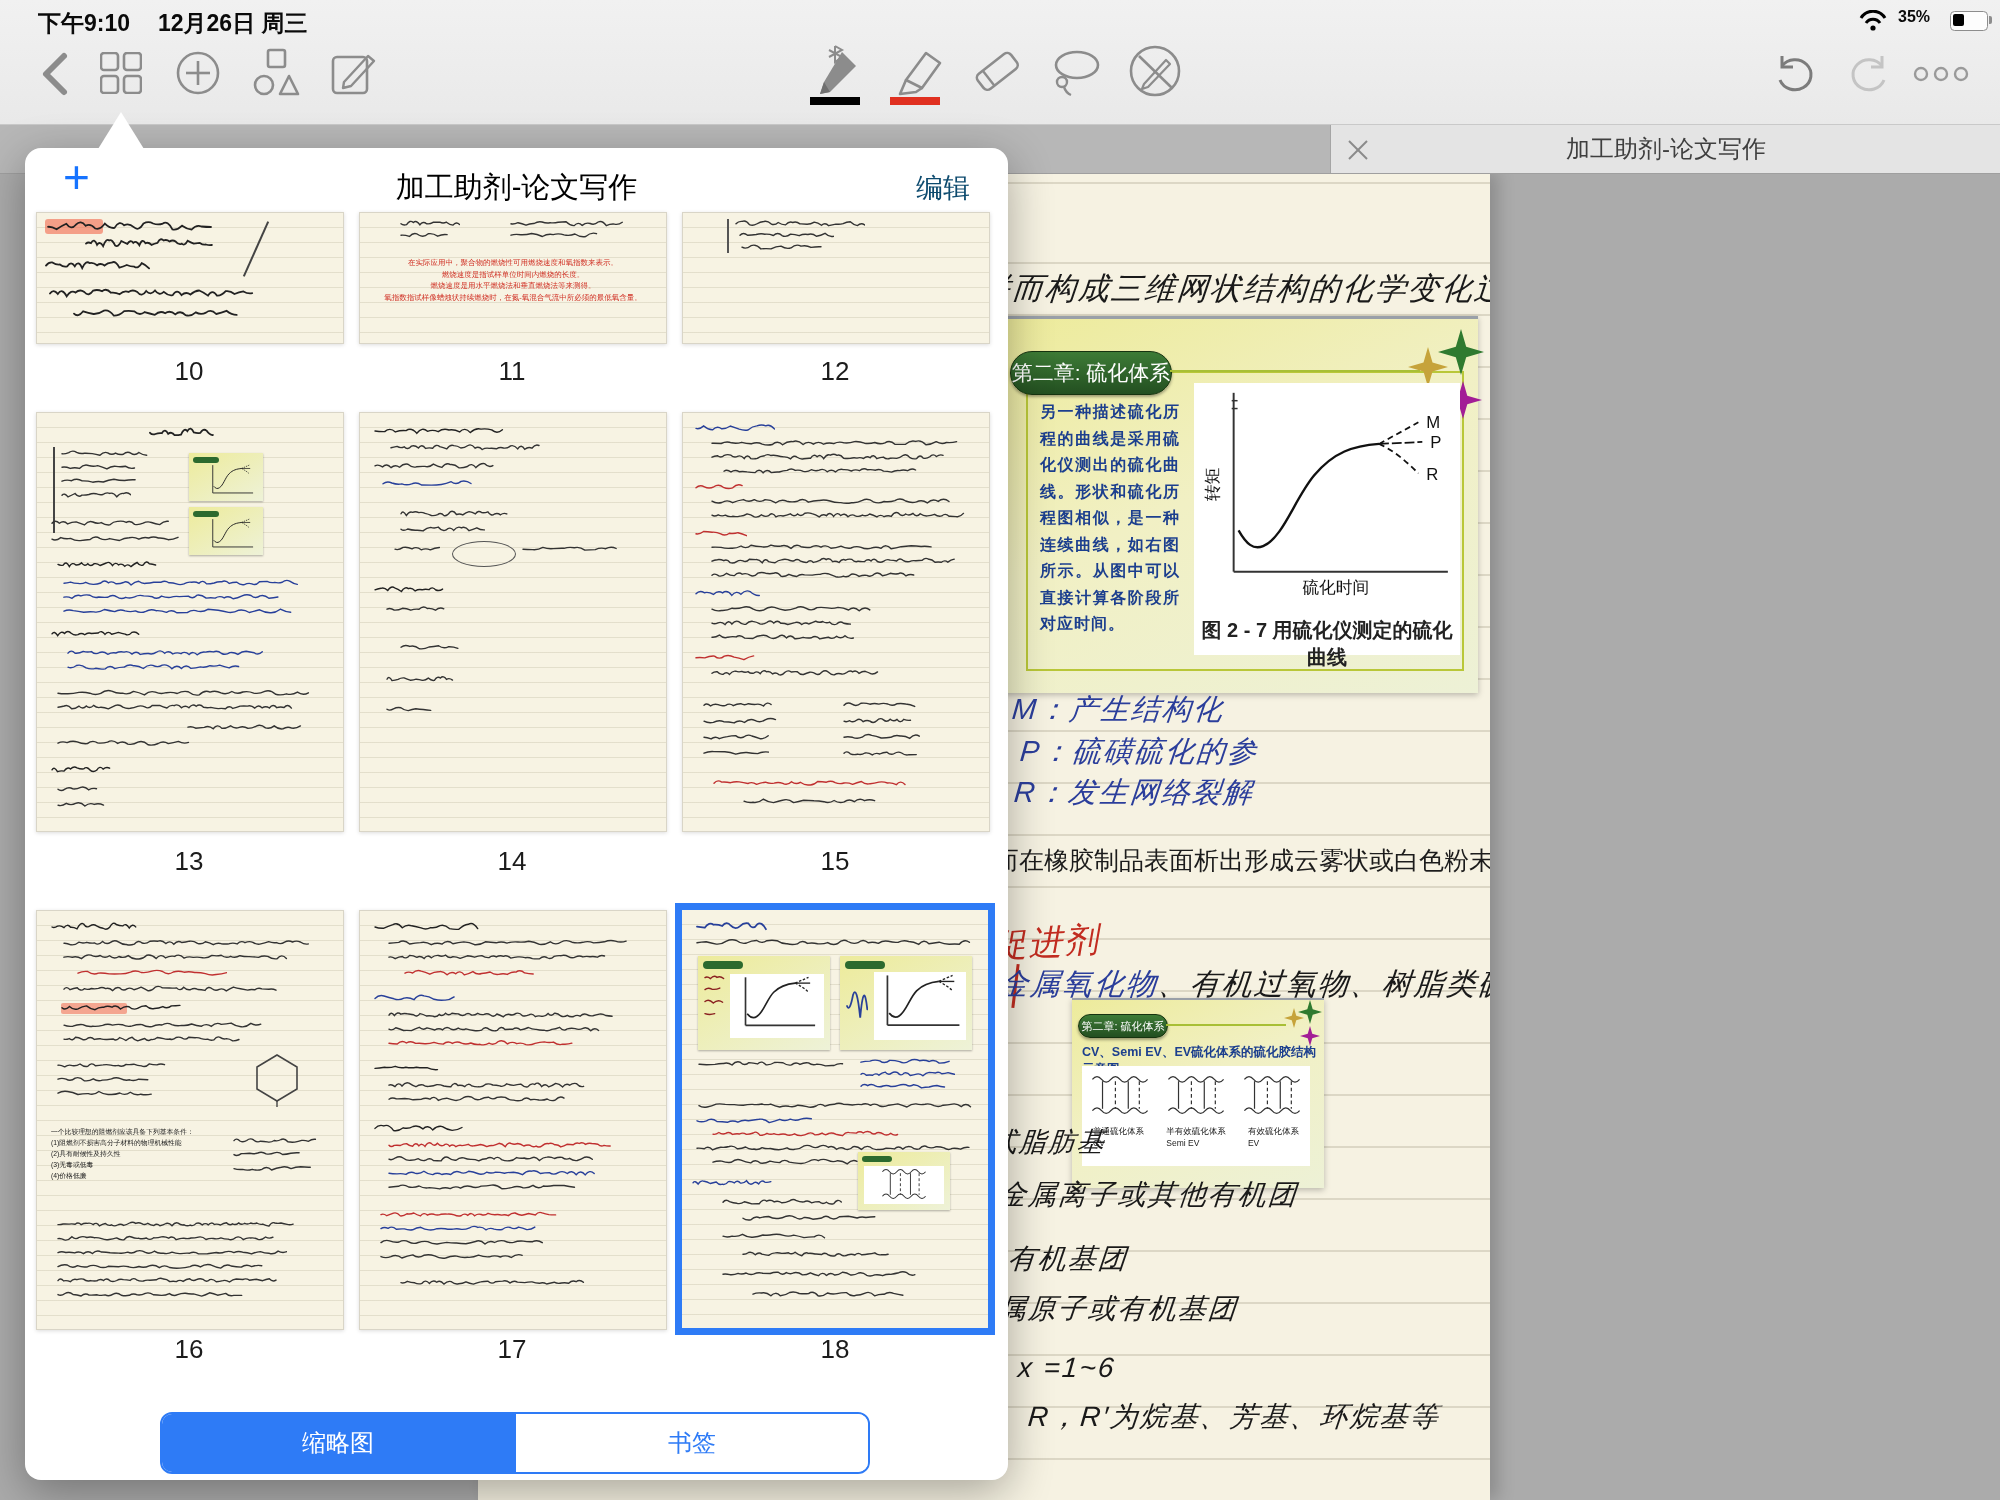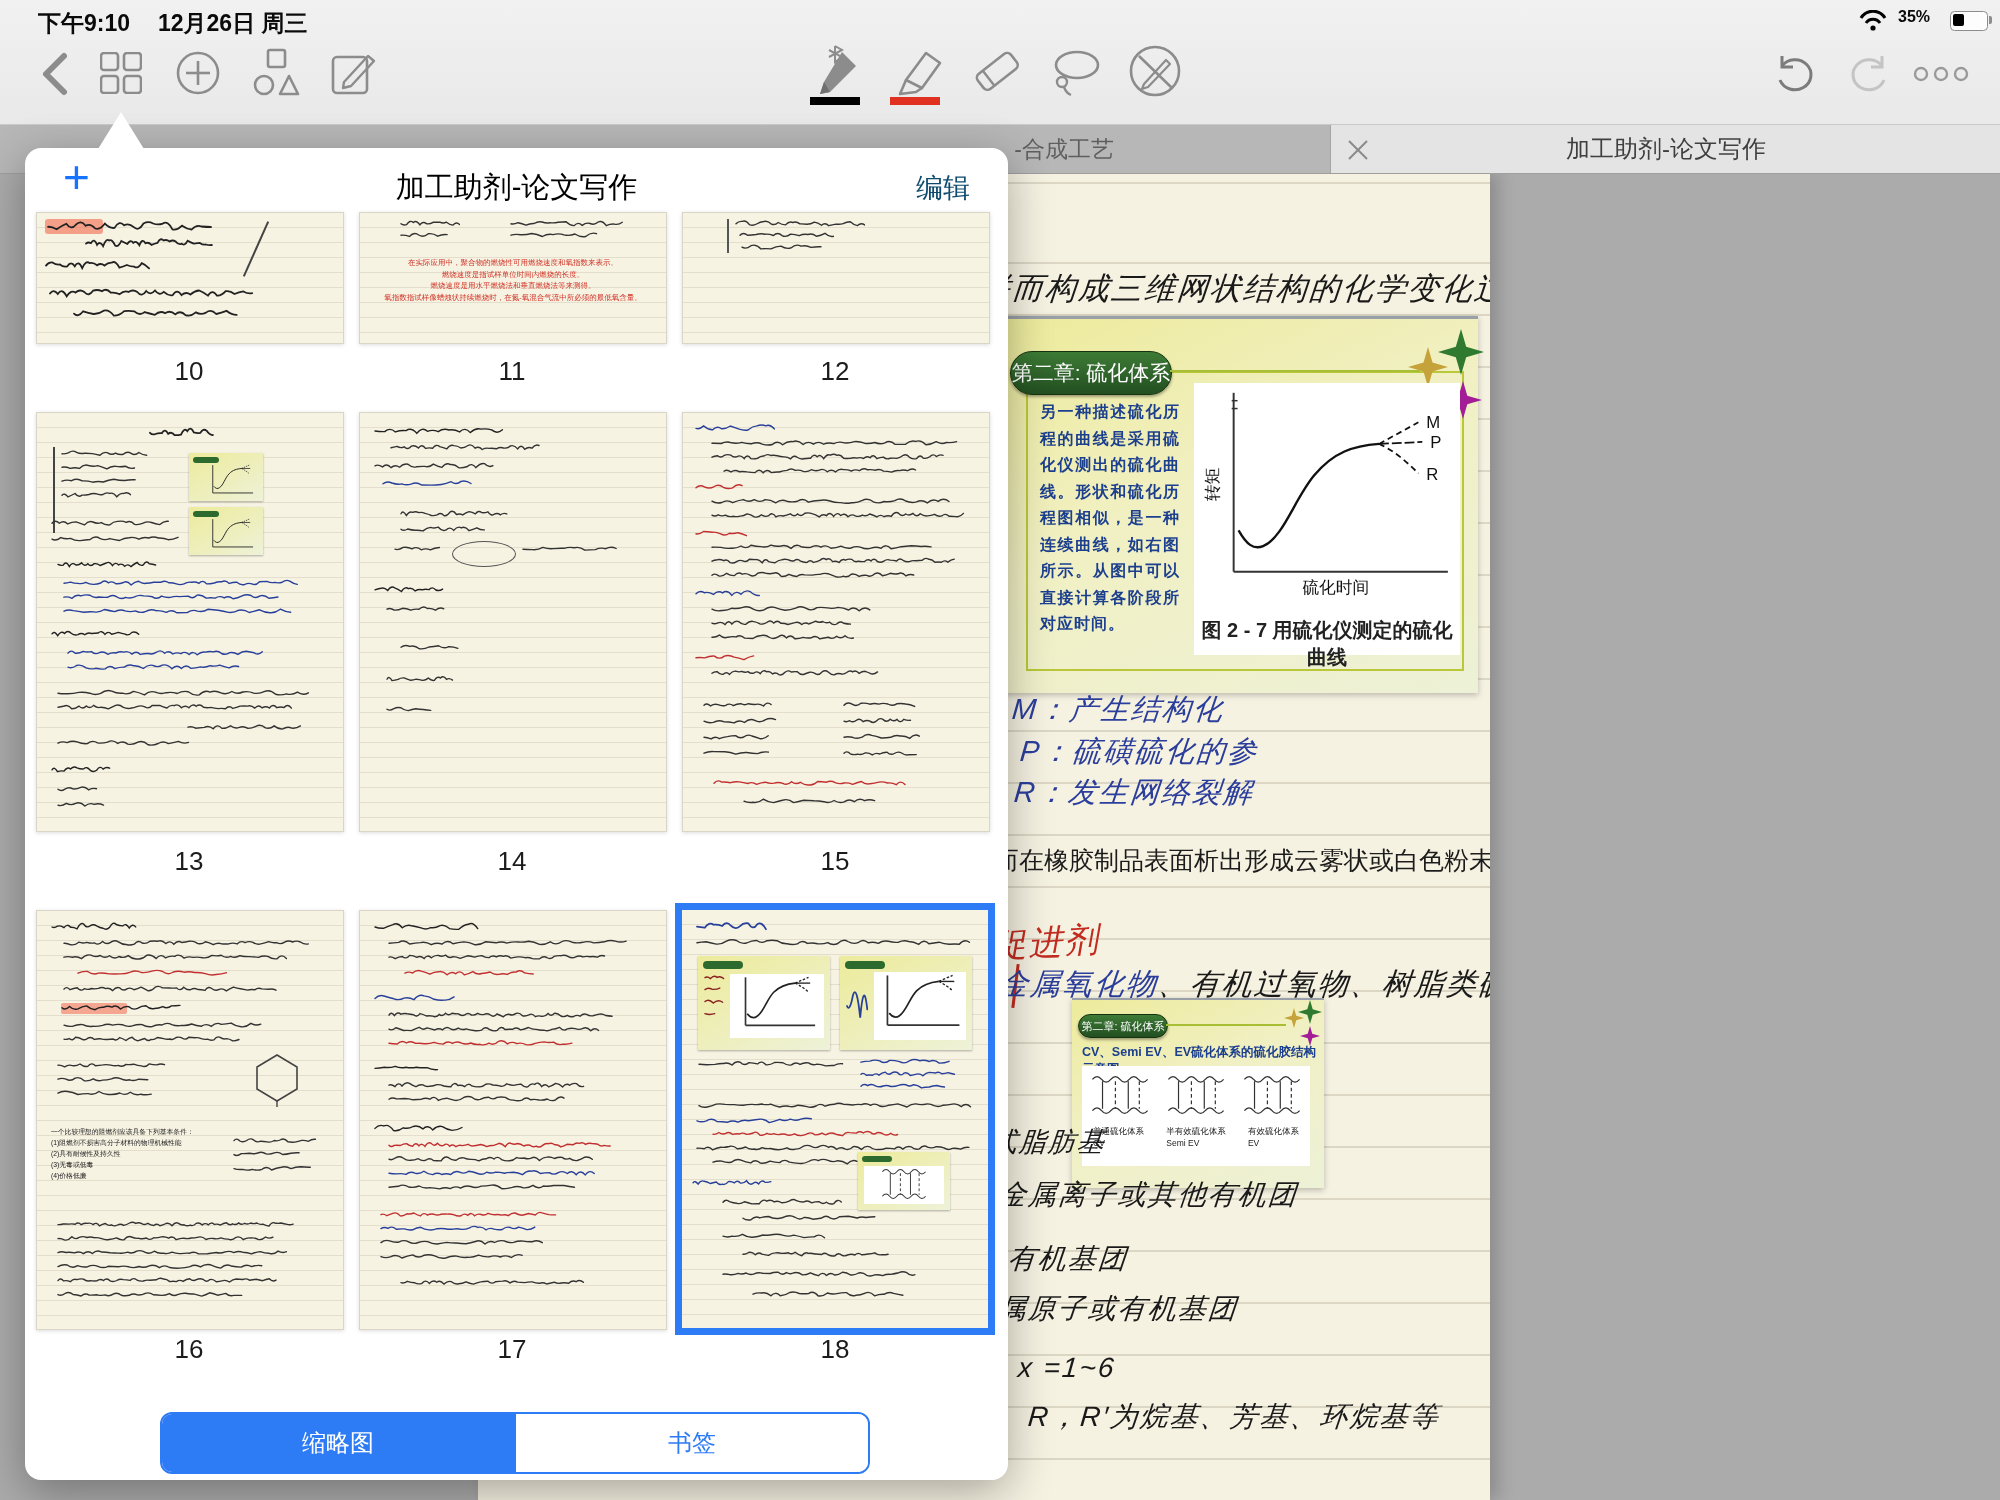--- a/index.html
+++ b/index.html
@@ -151,23 +151,20 @@
 
   <div class="ab hw" style="left:512px;top:952px;font-size:27px;color:#1a1a1a">式脂肪基</div>
   <div class="ab hw" style="left:520px;top:1004px;font-size:28px;color:#1a1a1a">金属离子或其他有机团</div>
   <div class="ab hw" style="left:530px;top:1068px;font-size:28px;color:#1a1a1a">有机基团</div>
   <div class="ab hw" style="left:520px;top:1118px;font-size:28px;color:#1a1a1a">属原子或有机基团</div>
   <div class="ab hw" style="left:540px;top:1180px;font-size:28px;color:#1a1a1a">x =1~6</div>
   <div class="ab hw" style="left:550px;top:1226px;font-size:28px;color:#1a1a1a">R，R′为烷基、芳基、环烷基等</div>
 </div>
 
 <div id="tabbar" class="ab">
-  <div class="ab" style="left:0;top:0;width:1330px;height:48px;display:flex;align-items:center">
-    <span style="position:absolute;right:216px;font-size:23px;color:#5f5f5f;white-space:nowrap">-合成工艺</span>
-  </div>
   <div id="activetab" class="ab">
     <svg class="ab" style="left:14px;top:12px" width="26" height="26" viewBox="0 0 26 26">
       <line x1="4" y1="4" x2="22" y2="22" stroke="#8a8a8a" stroke-width="2"></line>
       <line x1="22" y1="4" x2="4" y2="22" stroke="#8a8a8a" stroke-width="2"></line>
     </svg>
     <div style="width:100%;text-align:center;line-height:48px;font-size:24px;color:#3f3f3f">加工助剂-论文写作</div>
   </div>
 </div>
 
 <div id="chrome" class="ab">

